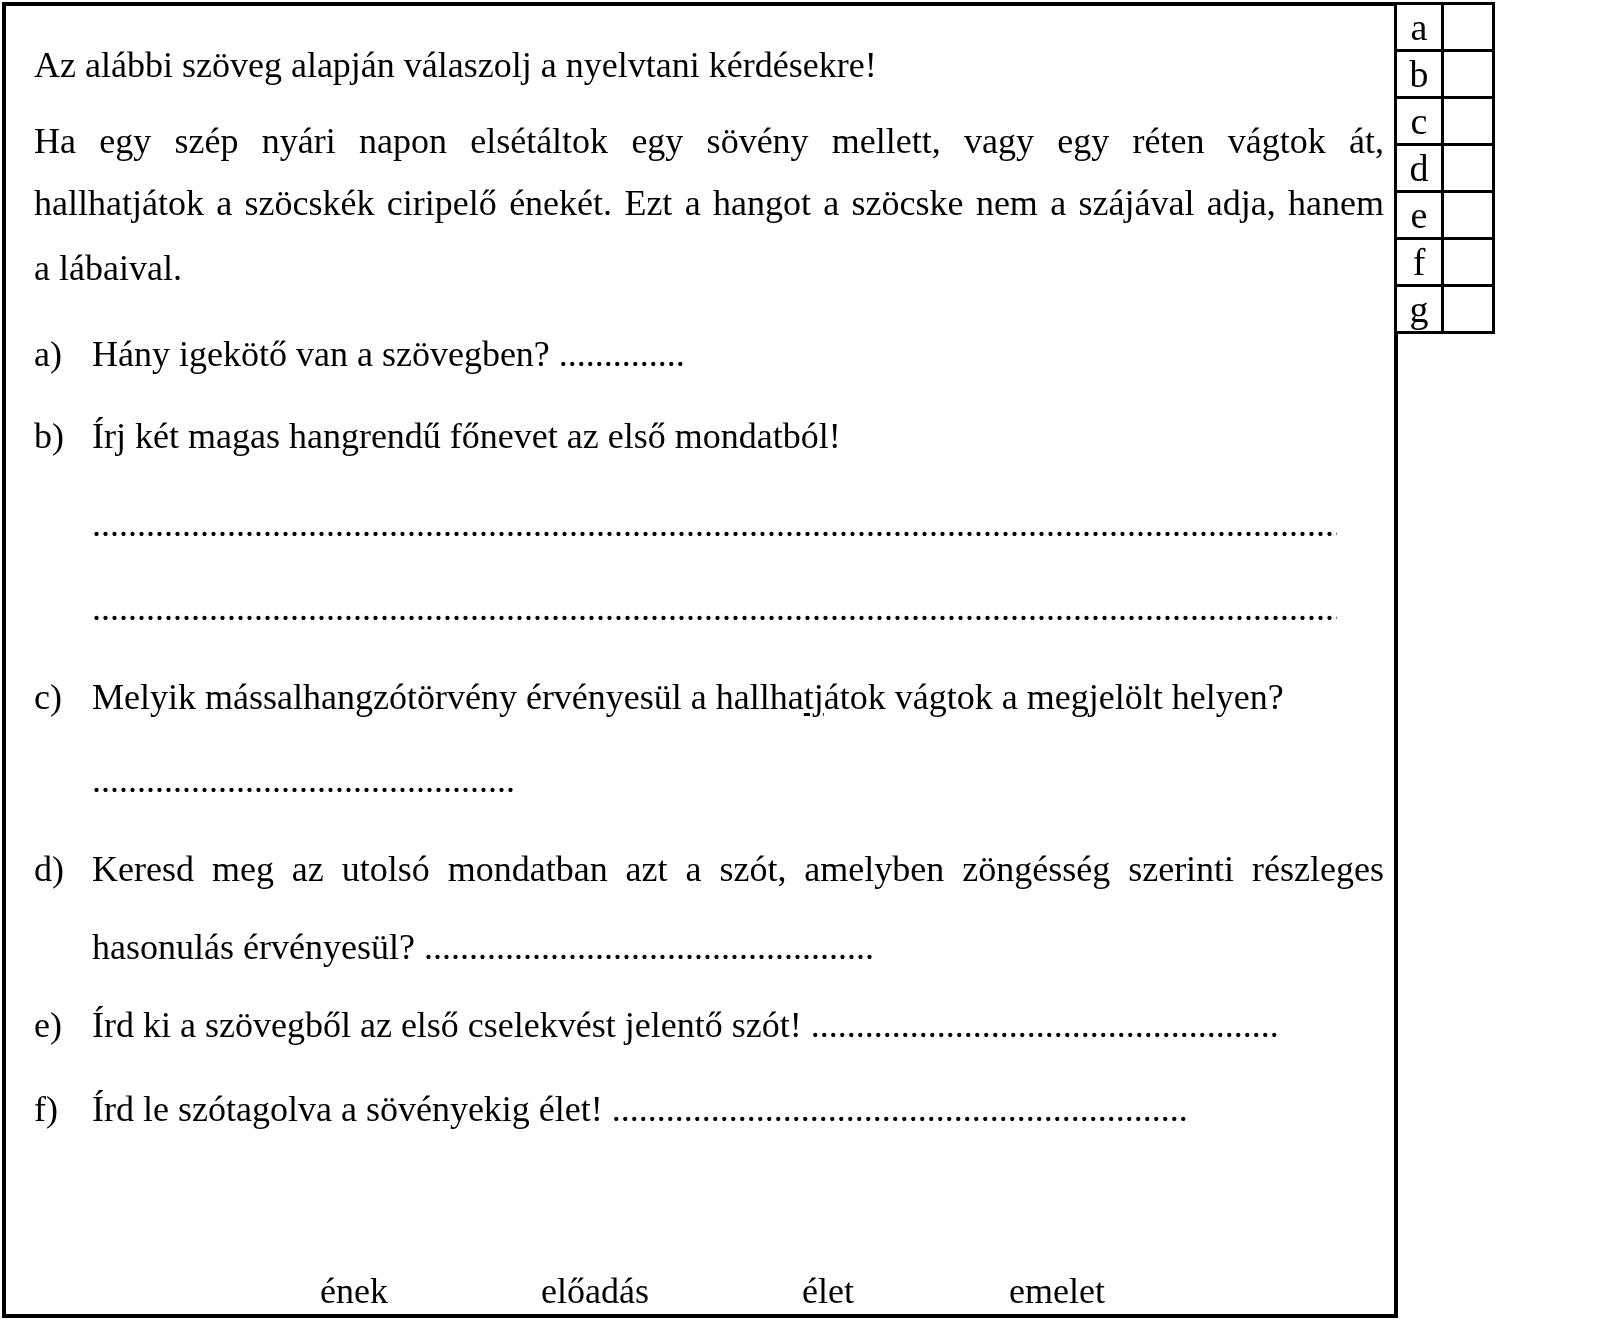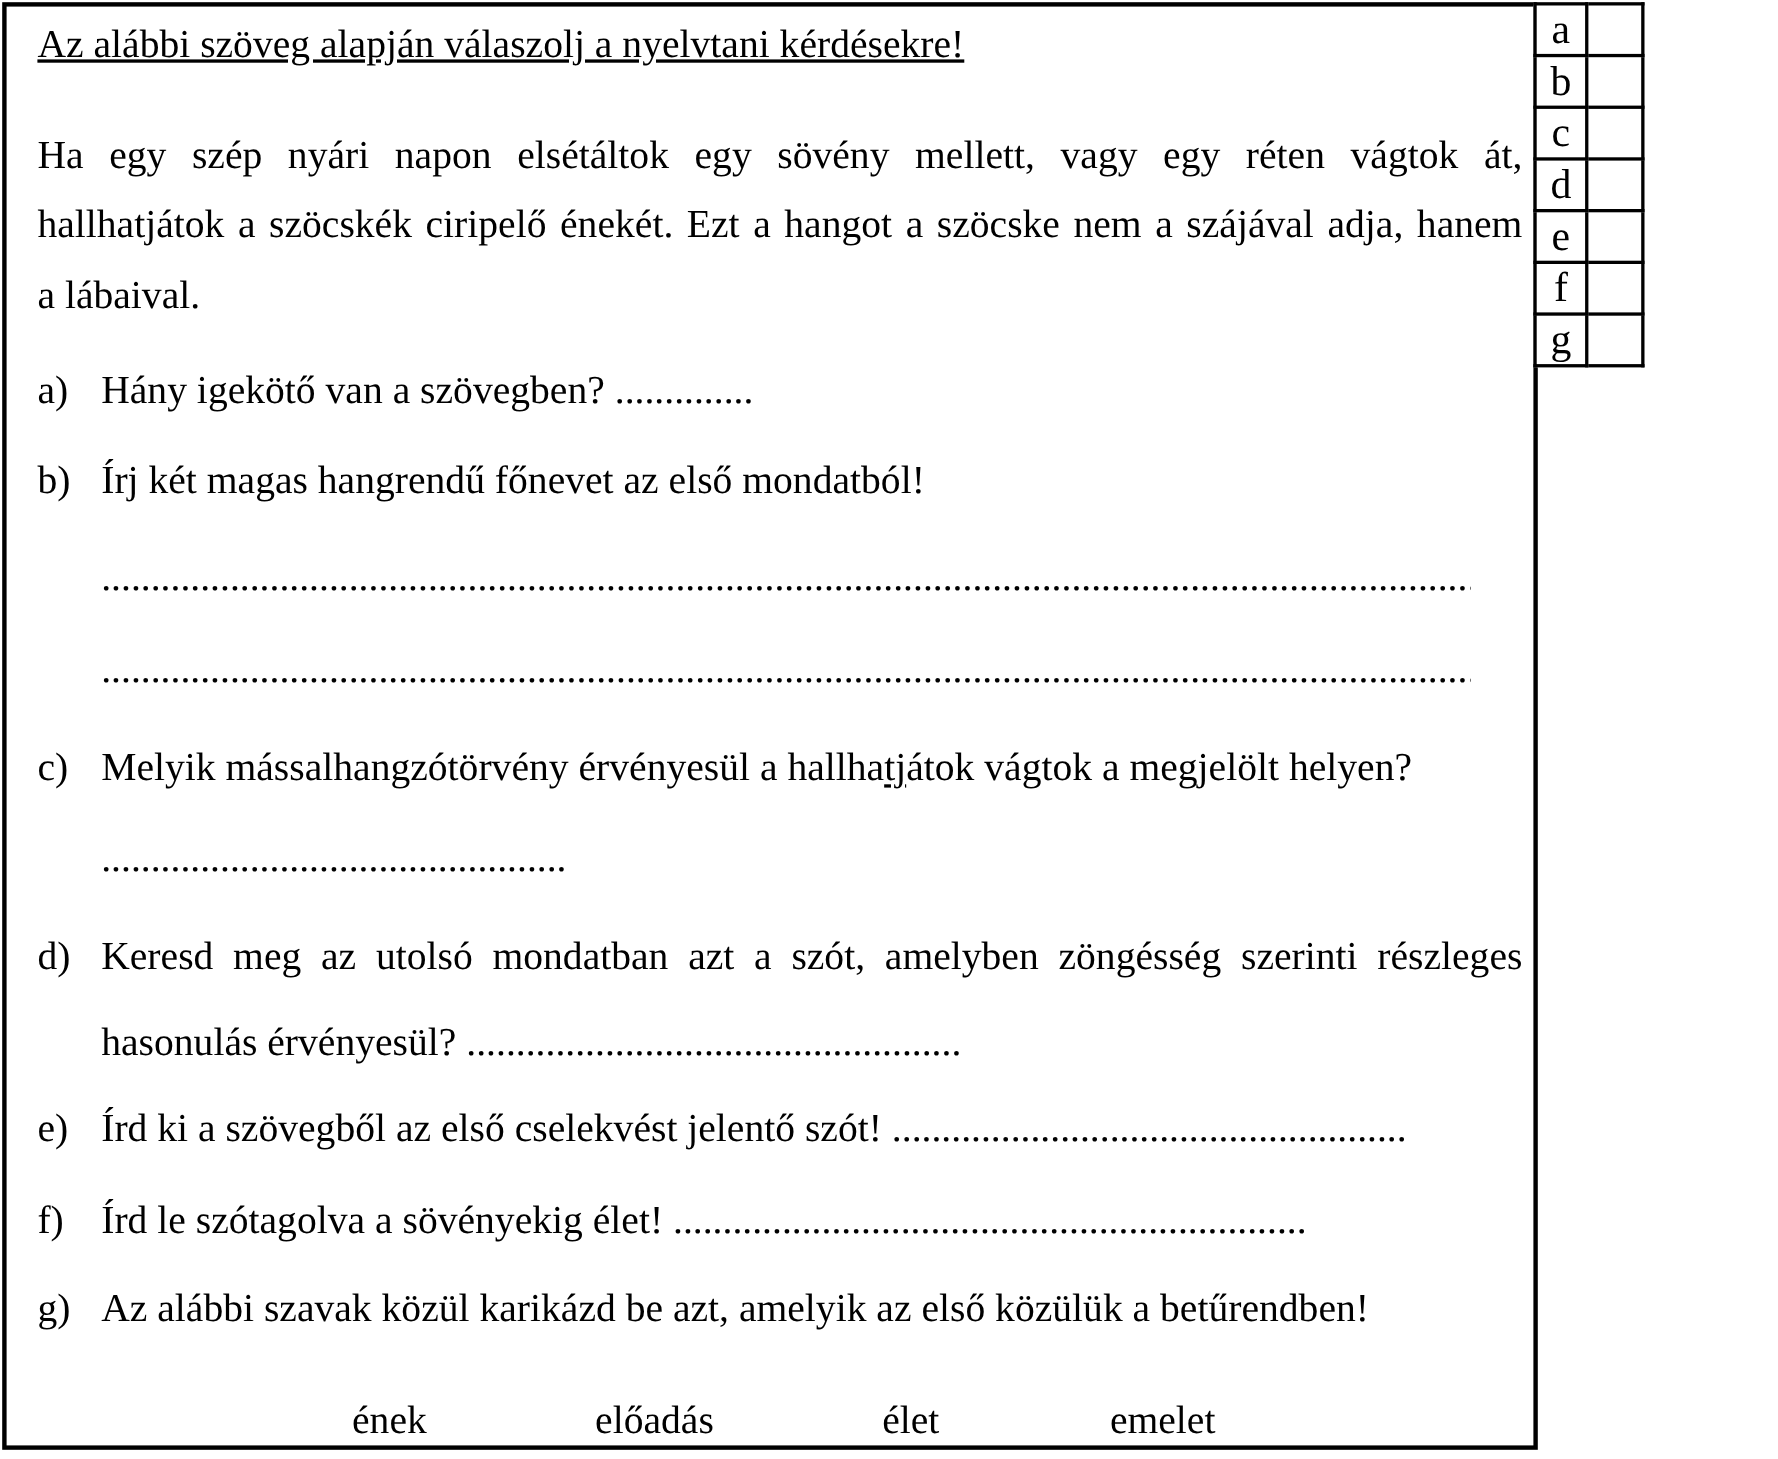--- a/index.html
+++ b/index.html
@@ -67,21 +67,21 @@
     line-height: 44px;
   }
   .score td.letter { width: 44px; }
   .score td.value  { width: 48px; }
 </style>
 </head>
 <body>
 
 <div class="sheet">
 
-  <div class="line" style="left:28px; top:11px;text-decoration:underline;">Az alábbi szöveg alapján válaszolj a nyelvtani kérdésekre!</div>
+  <div class="line" style="left:28px; top:36px;">Az alábbi szöveg alapján válaszolj a nyelvtani kérdésekre!</div>
 
   <div class="line just" style="left:28px; top:112px;">Ha egy szép nyári napon elsétáltok egy sövény mellett, vagy egy réten vágtok át,</div>
   <div class="line just" style="left:28px; top:174px;">hallhatjátok a szöcskék ciripelő énekét. Ezt a hangot a szöcske nem a szájával adja, hanem</div>
   <div class="line" style="left:28px; top:239px;font-family:Liberation Serif, serif;">a lábaival.</div>
 
   <div class="line" style="left:28px; top:325px;">
     <span class="qlabel">a)</span><span>Hány igekötő van a szövegben? </span><span>..............</span>
   </div>
 
   <div class="line" style="left:28px; top:407px;">
@@ -103,23 +103,20 @@
   </div>
 
   <div class="line" style="left:28px; top:996px;">
     <span class="qlabel">e)</span><span>Írd ki a szövegből az első cselekvést jelentő szót! </span><span>....................................................</span>
   </div>
 
   <div class="line" style="left:28px; top:1080px;">
     <span class="qlabel">f)</span><span>Írd le szótagolva a </span><span class="bold">sövényekig</span><span> élet! </span><span>................................................................</span>
   </div>
 
-  <div class="line" style="left:28px; top:1160px;">
-    <span class="qlabel">g)</span><span>Az alábbi szavak közül karikázd be azt, amelyik az első közülük a betűrendben!</span>
-  </div>
 
   <div class="line" style="left:0; top:1262px; width:1390px; height:46px;">
     <span class="optword" style="left:314px;text-align:right;">ének</span>
     <span class="optword" style="left:535px;">előadás</span>
     <span class="optword" style="left:796px;">élet</span>
     <span class="optword" style="left:1003px;">emelet</span>
   </div>
 
 </div>
 

